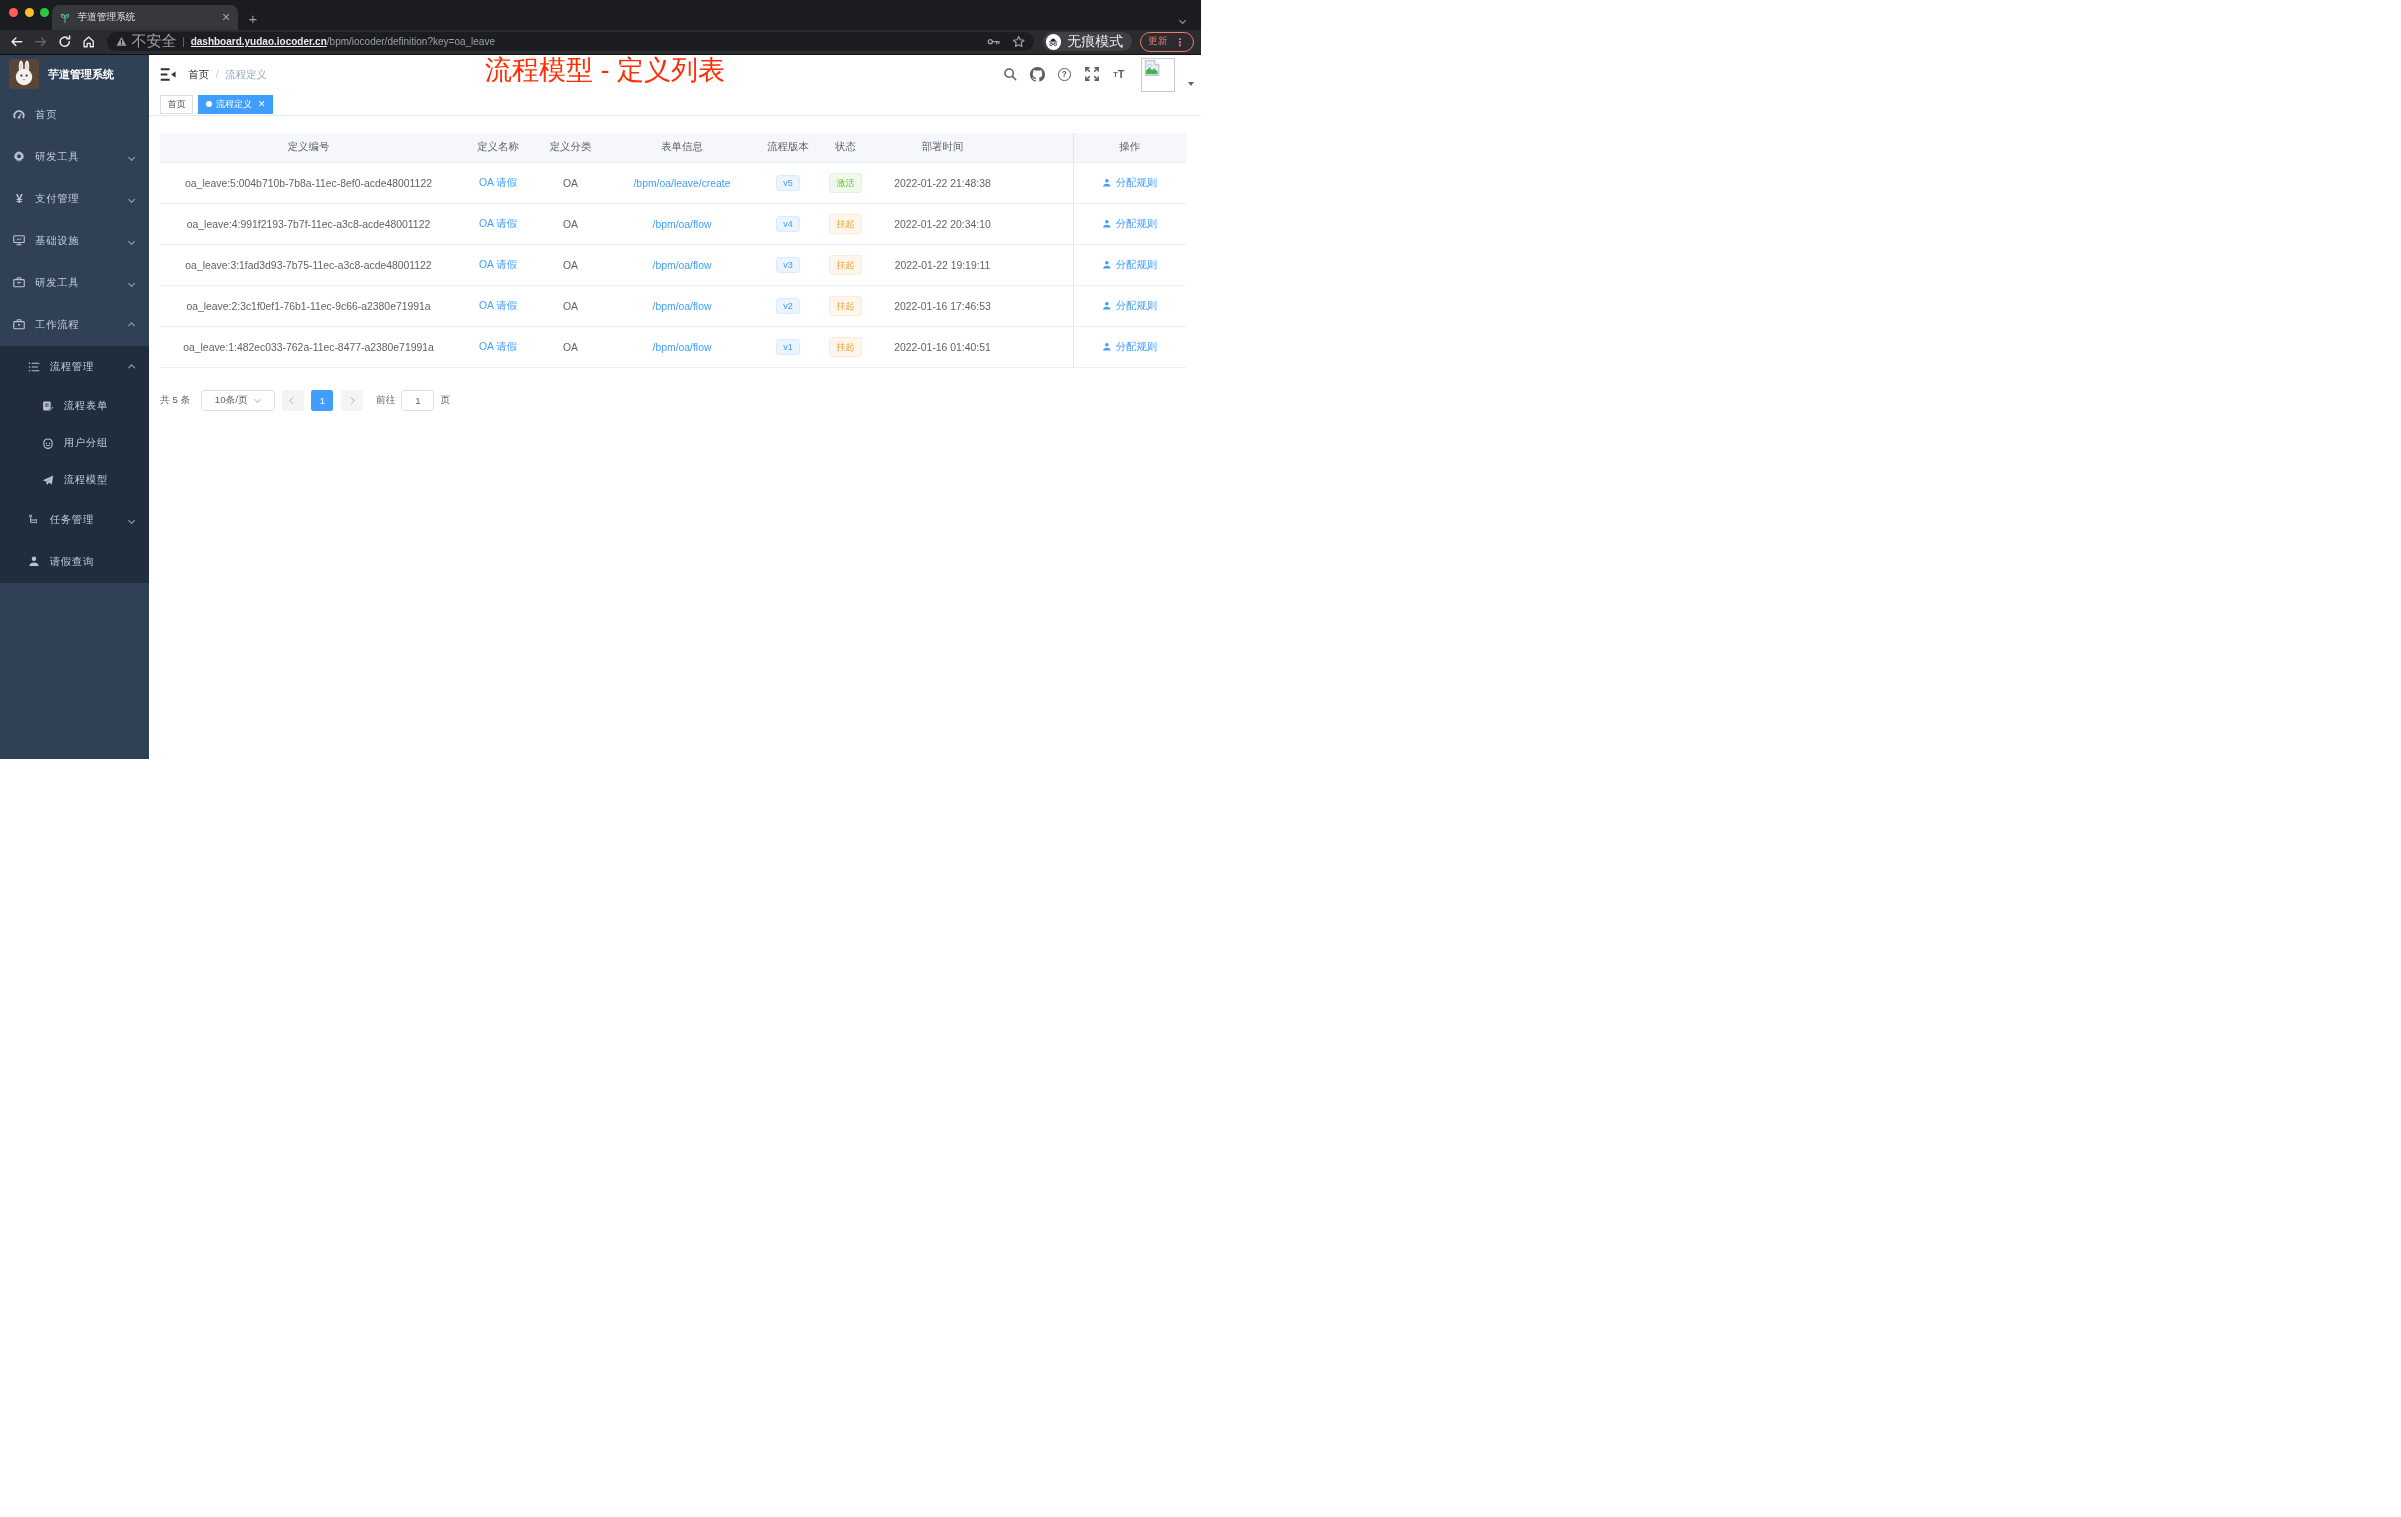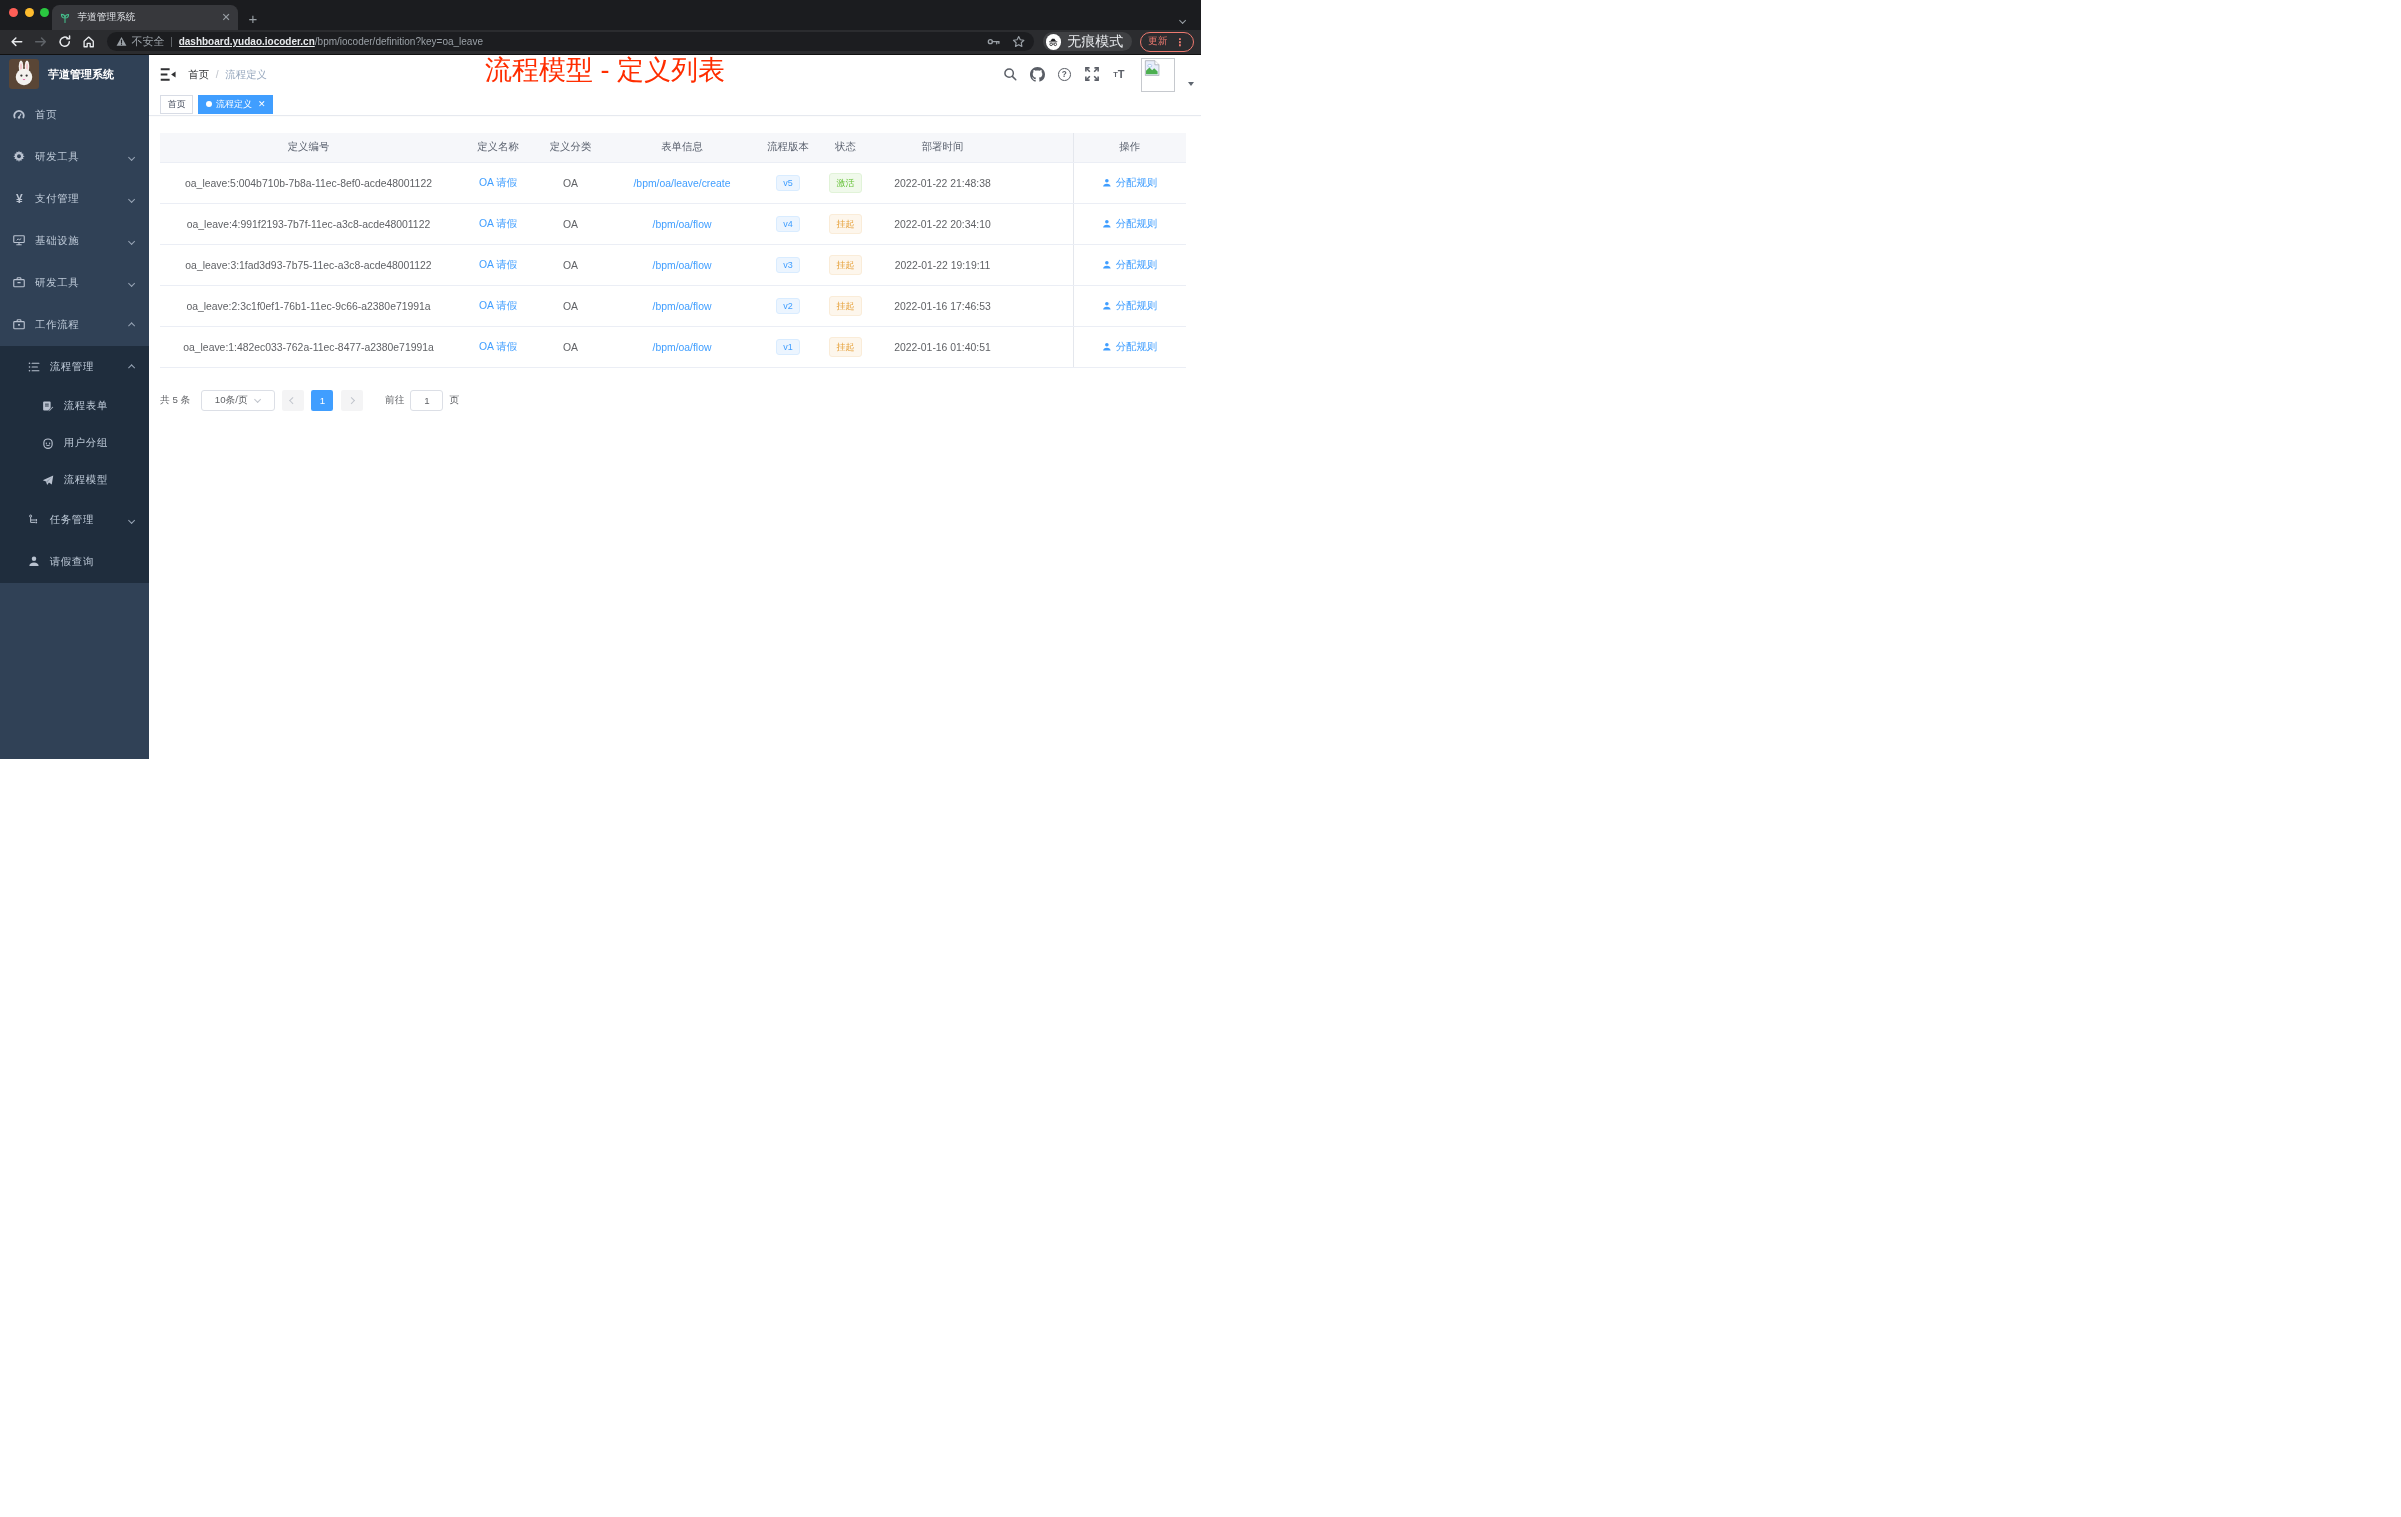--- a/index.html
+++ b/index.html
@@ -13,21 +13,21 @@
   .traffic i { width:9px; height:9px; border-radius:50%; display:block; }
   .t-red{background:#ff5f57;} .t-yellow{background:#febc2e;} .t-green{background:#2ac840;}
   .tab { margin-left:52px; width:186px; height:25px; background:#37383c; border-radius:7.4px 7.4px 0 0; display:flex; align-items:center; padding:0 7.4px; color:#dfe1e5; }
   .tab .title { font-size:9.7px; margin-left:6px; flex:1; white-space:nowrap; overflow:hidden; }
   .tab .close { color:#9aa0a6; font-size:11px; line-height:1; cursor:default; }
   .newtab { color:#9aa0a6; font-size:15px; margin:0 0 4.5px 10.4px; line-height:1; }
   .tabsearch { position:absolute; right:16.3px; top:12px; color:#9aa0a6; }
   .toolbar { height:24.5px; background:#2b2c2f; display:flex; align-items:center; padding:0 7.4px; gap:4.5px; flex:0 0 auto; border-bottom:0.7px solid #111; }
   .navbtn { width:19.3px; height:19.3px; display:flex; align-items:center; justify-content:center; flex:0 0 auto; }
   .addressbar { flex:1; height:19.3px; background:#1c1d20; border-radius:9.7px; display:flex; align-items:center; padding:0 9px; margin:0 4.5px; min-width:0; }
-  .sec-label { color:#9aa0a6; font-size:11px; margin:0 6px 0 4.5px; }
+  .sec-label { color:#9aa0a6; font-size:15px; margin:0 6px 0 4.5px; }
   .addr-sep { width:0.7px; height:10.4px; background:#5f6368; margin-right:7.4px; }
   .url { font-size:10px; white-space:nowrap; overflow:hidden; flex:1; }
   .url .domain { color:#e8eaed; font-weight:700;text-decoration:underline; }
   .url .path { color:#9aa0a6; }
   .pill-icons { display:flex; align-items:center; gap:12px; margin-left:7.4px; }
   .incog { height:19.3px; background:#3f4043; border-radius:9.7px; display:flex; align-items:center; padding:0 9px 0 2.2px; gap:6px; }
   .incog .badge { width:15.6px; height:15.6px; background:#fff; border-radius:50%; display:flex; align-items:center; justify-content:center; }
   .incog .lbl { color:#e8eaed; font-size:14px; white-space:nowrap; }
   .update { height:20px; border:1.5px solid #ee7a70; border-radius:10.4px; color:#ee7a70; display:flex; align-items:center; gap:7.4px; padding:0 7.4px; margin-left:3px; }
   .update .lbl { font-size:9.7px; white-space:nowrap; }
@@ -83,21 +83,21 @@
   .tag-success { background:#f0f9eb; border:0.7px solid #e1f3d8; color:#67c23a; }
   .tag-warning { background:#fdf6ec; border:0.7px solid #faecd8; color:#e6a23c; }
   .action-link { color:#409eff; font-size:10.4px; display:inline-flex; align-items:center; gap:3.7px; cursor:pointer; }
 
   .pagination { width:1025px; margin-top:22px; display:flex; align-items:center; justify-content:flex-start; gap:7.4px; color:#606266; font-size:9.7px; }
   .pg-total { margin-right:3px; white-space:nowrap; }
   .pg-select { width:74px; height:21px; border:0.7px solid #dcdfe6; border-radius:3px; background:#fff; display:flex; align-items:center; justify-content:center; gap:7.4px; color:#606266; }
   .pg-select .chev { color:#c0c4cc; margin-top:-2.2px; }
   .pg-btn { width:22px; height:21px; background:#f4f4f5; border-radius:2.2px; display:flex; align-items:center; justify-content:center; color:#c0c4cc; }
   .pg-page { width:22px; height:21px; background:#409eff; color:#fff; border-radius:2.2px; display:flex; align-items:center; justify-content:center; font-size:9.7px; }
-  .pg-goto { display:flex; align-items:center; gap:6px; margin-left:15px; white-space:nowrap; }
+  .pg-goto { display:flex; align-items:center; gap:6px; margin-left:6px; white-space:nowrap; }
   .goto-input { width:33px; height:21px; border:0.7px solid #dcdfe6; border-radius:3px; text-align:center; font-size:9.7px; color:#606266; outline:none; font-family:inherit; }
 
   .chev { display:inline-block; width:5.2px; height:5.2px; border-right:1.2px solid currentColor; border-bottom:1.2px solid currentColor; }
   .chev.down { transform:rotate(45deg); }
   .chev.up { transform:rotate(-135deg); }
   .chev.left { transform:rotate(135deg); }
   .chev.right { transform:rotate(-45deg); }
   svg { display:block; }
 </style>
 </head>

